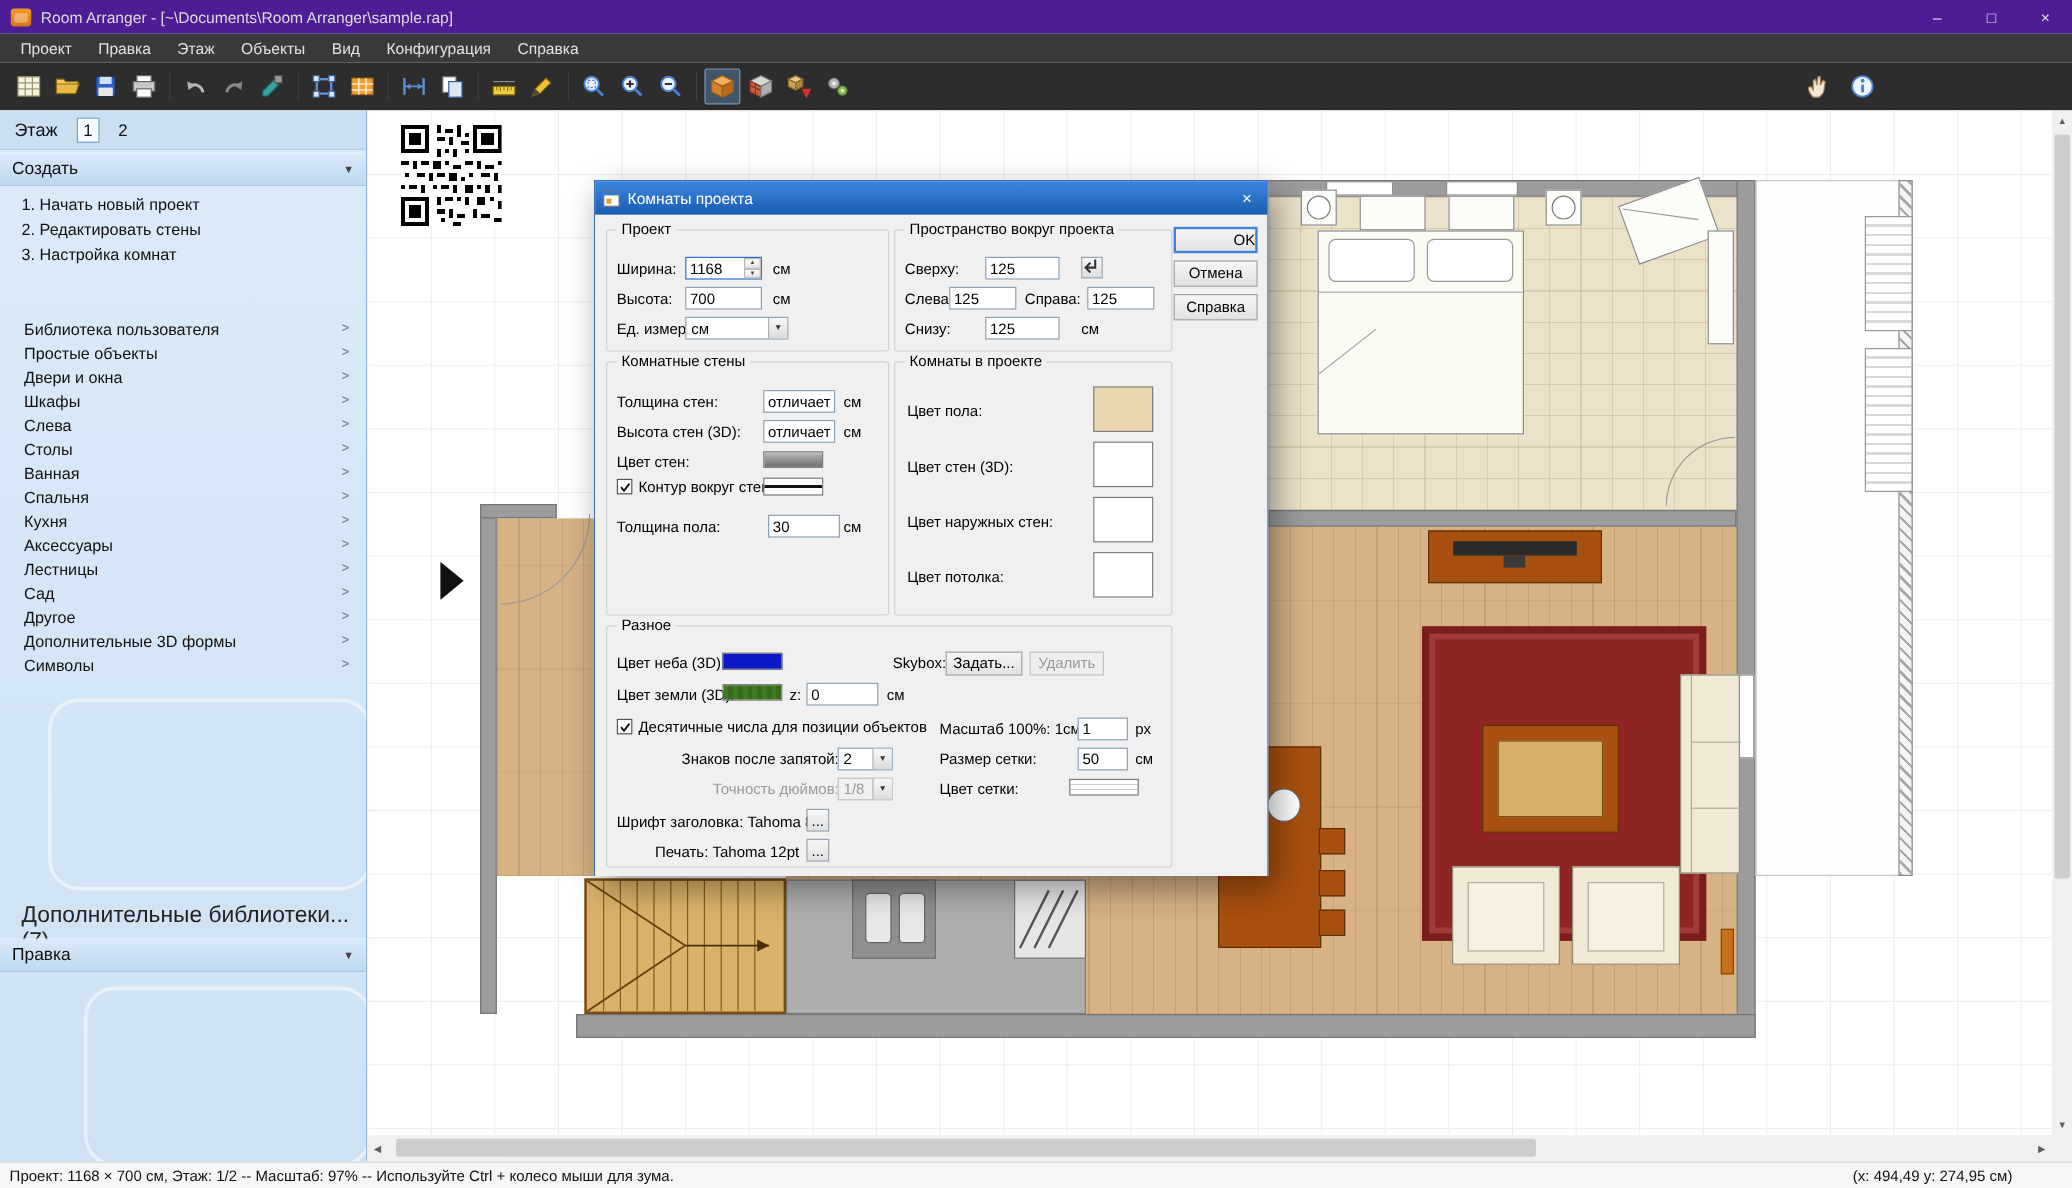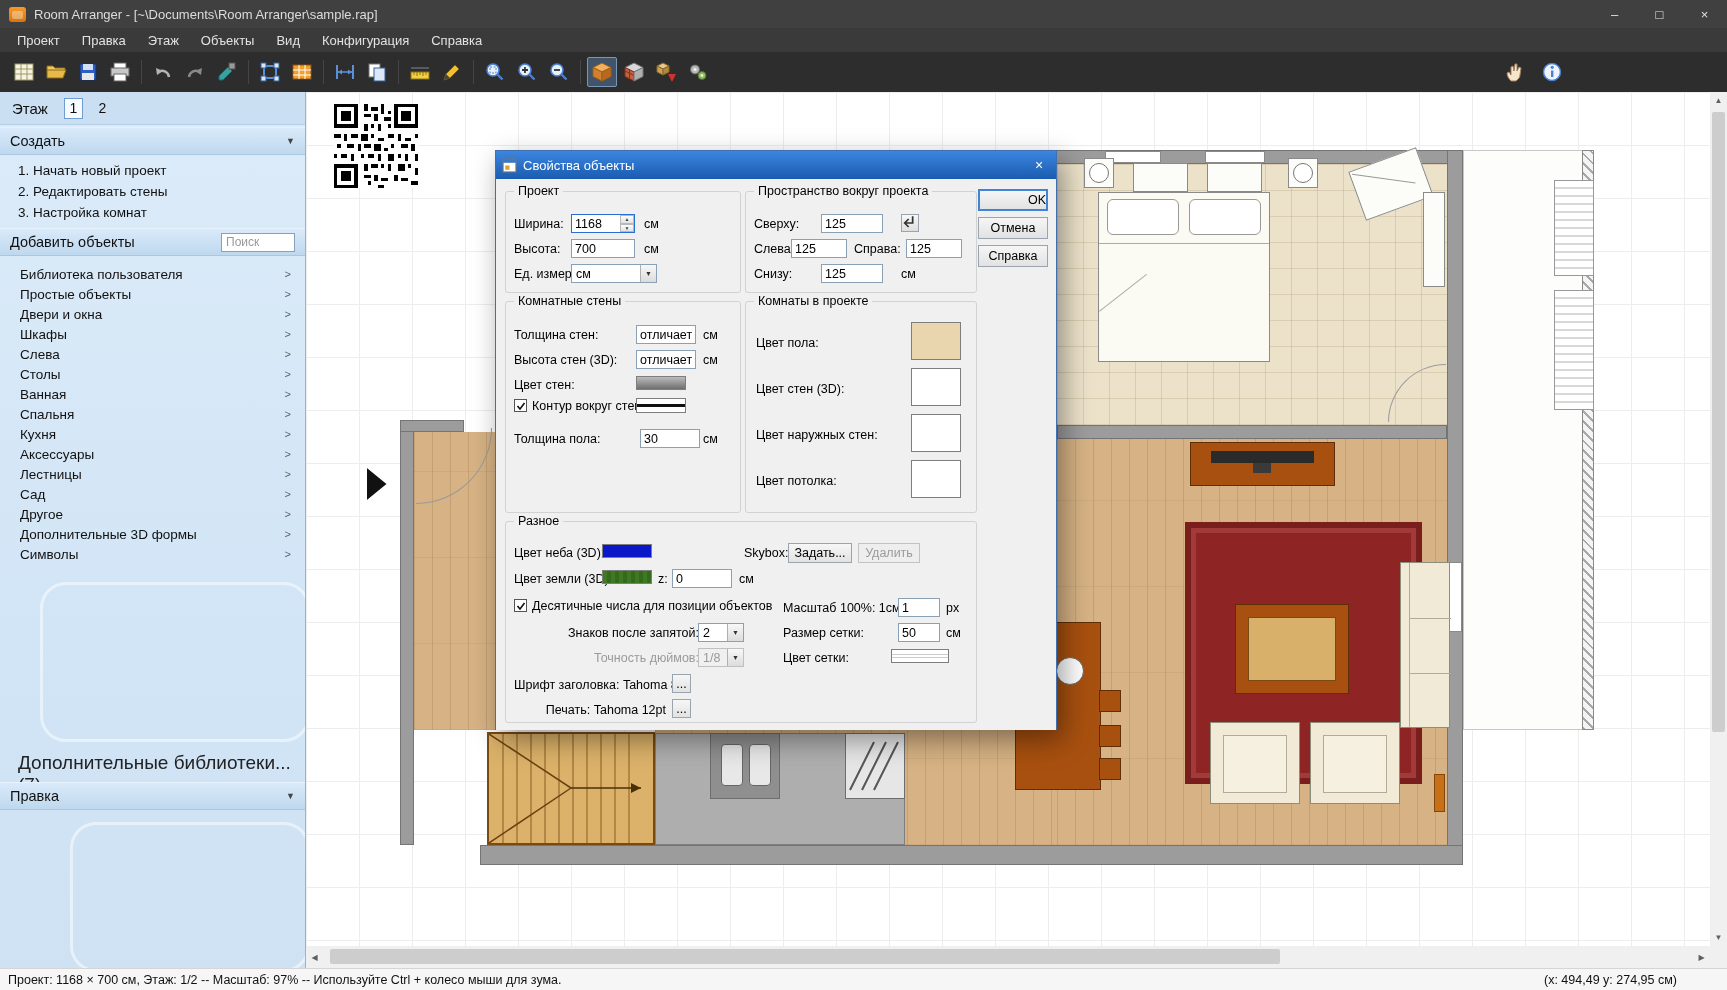--- a/index.html
+++ b/index.html
@@ -1,21 +1,21 @@
 <!DOCTYPE html>
 <html><head>
 <meta charset="utf-8">
 <style>
   * { margin:0; padding:0; box-sizing:border-box; }
   html,body { width:1727px; height:990px; overflow:hidden; background:#222;
     font-family:"Liberation Sans","DejaVu Sans",sans-serif; }
   .app { position:relative; width:1727px; height:990px; background:#fff; overflow:hidden; }
 
   
-  .titlebar { position:absolute; left:0; top:0; width:100%; height:28px; background:#404040;
+  .titlebar { position:absolute; left:0; top:0; width:100%; height:28px; background:#4c1d95;
     display:flex; align-items:center; color:#e8e8e8; font-size:13px; }
   .app-icon { width:17px; height:15px; margin:0 8px 0 9px; border-radius:3px;
     background:linear-gradient(#f59a2a,#d97410); position:relative; flex:none; }
   .app-icon::after{ content:""; position:absolute; left:3px; top:4px; right:3px; bottom:3px;
     border-radius:2px; background:rgba(255,255,255,.35); }
   .title-text { color:#dcdcdc; }
   .win-controls { margin-left:auto; display:flex; height:28px; }
   .winbtn { width:45px; height:28px; display:flex; align-items:center; justify-content:center;
     color:#e0e0e0; font-size:13px; cursor:default; }
 
@@ -325,24 +325,20 @@
     <div class="side-header hdr-create">
       <span>Создать</span>
       <span class="collapse">▼</span>
     </div>
     <div class="create-list">
       <div class="create-item">1. Начать новый проект</div>
       <div class="create-item">2. Редактировать стены</div>
       <div class="create-item">3. Настройка комнат</div>
     </div>
 
-    <div class="side-header hdr-add hdr-addpos">
-      <span>Добавить объекты</span>
-      <input class="search" placeholder="Поиск" style="">
-    </div>
 
     <div class="cat-list">
       <div class="cat">
           <span>Библиотека пользователя</span>
           <span class="chev">&gt;</span>
         </div>
       <div class="cat">
           <span>Простые объекты</span>
           <span class="chev">&gt;</span>
         </div>
@@ -523,21 +519,21 @@
     </div>
   </div>
 
   <div class="dialog">
     <div class="dlg-title">
       <svg viewBox="0 0 14 14">
           <rect x="1" y="1" width="12" height="12" fill="#fff" stroke="#777"></rect>
           <rect x="1" y="1" width="12" height="3.5" fill="#3a78c8"></rect>
           <rect x="3" y="7" width="4" height="4" fill="#e0a030"></rect>
         </svg>
-      <span>Свойства объекты</span>
+      <span>Комнаты проекта</span>
       <span class="dlg-close">×</span>
     </div>
     <div class="dlg-body">
 
       <div class="group" style="left:9px;top:12px;width:236px;height:102px;">
         <span class="group-title">Проект</span>
         <span class="lbl" style="left:8px;top:25px;">Ширина:</span>
         <input class="tbx focused" style="left: 65px; top: 22px; width: 64px;" value="1168">
         <div class="spin" style="left:114px;top:23px;">
           <span>▲</span>

